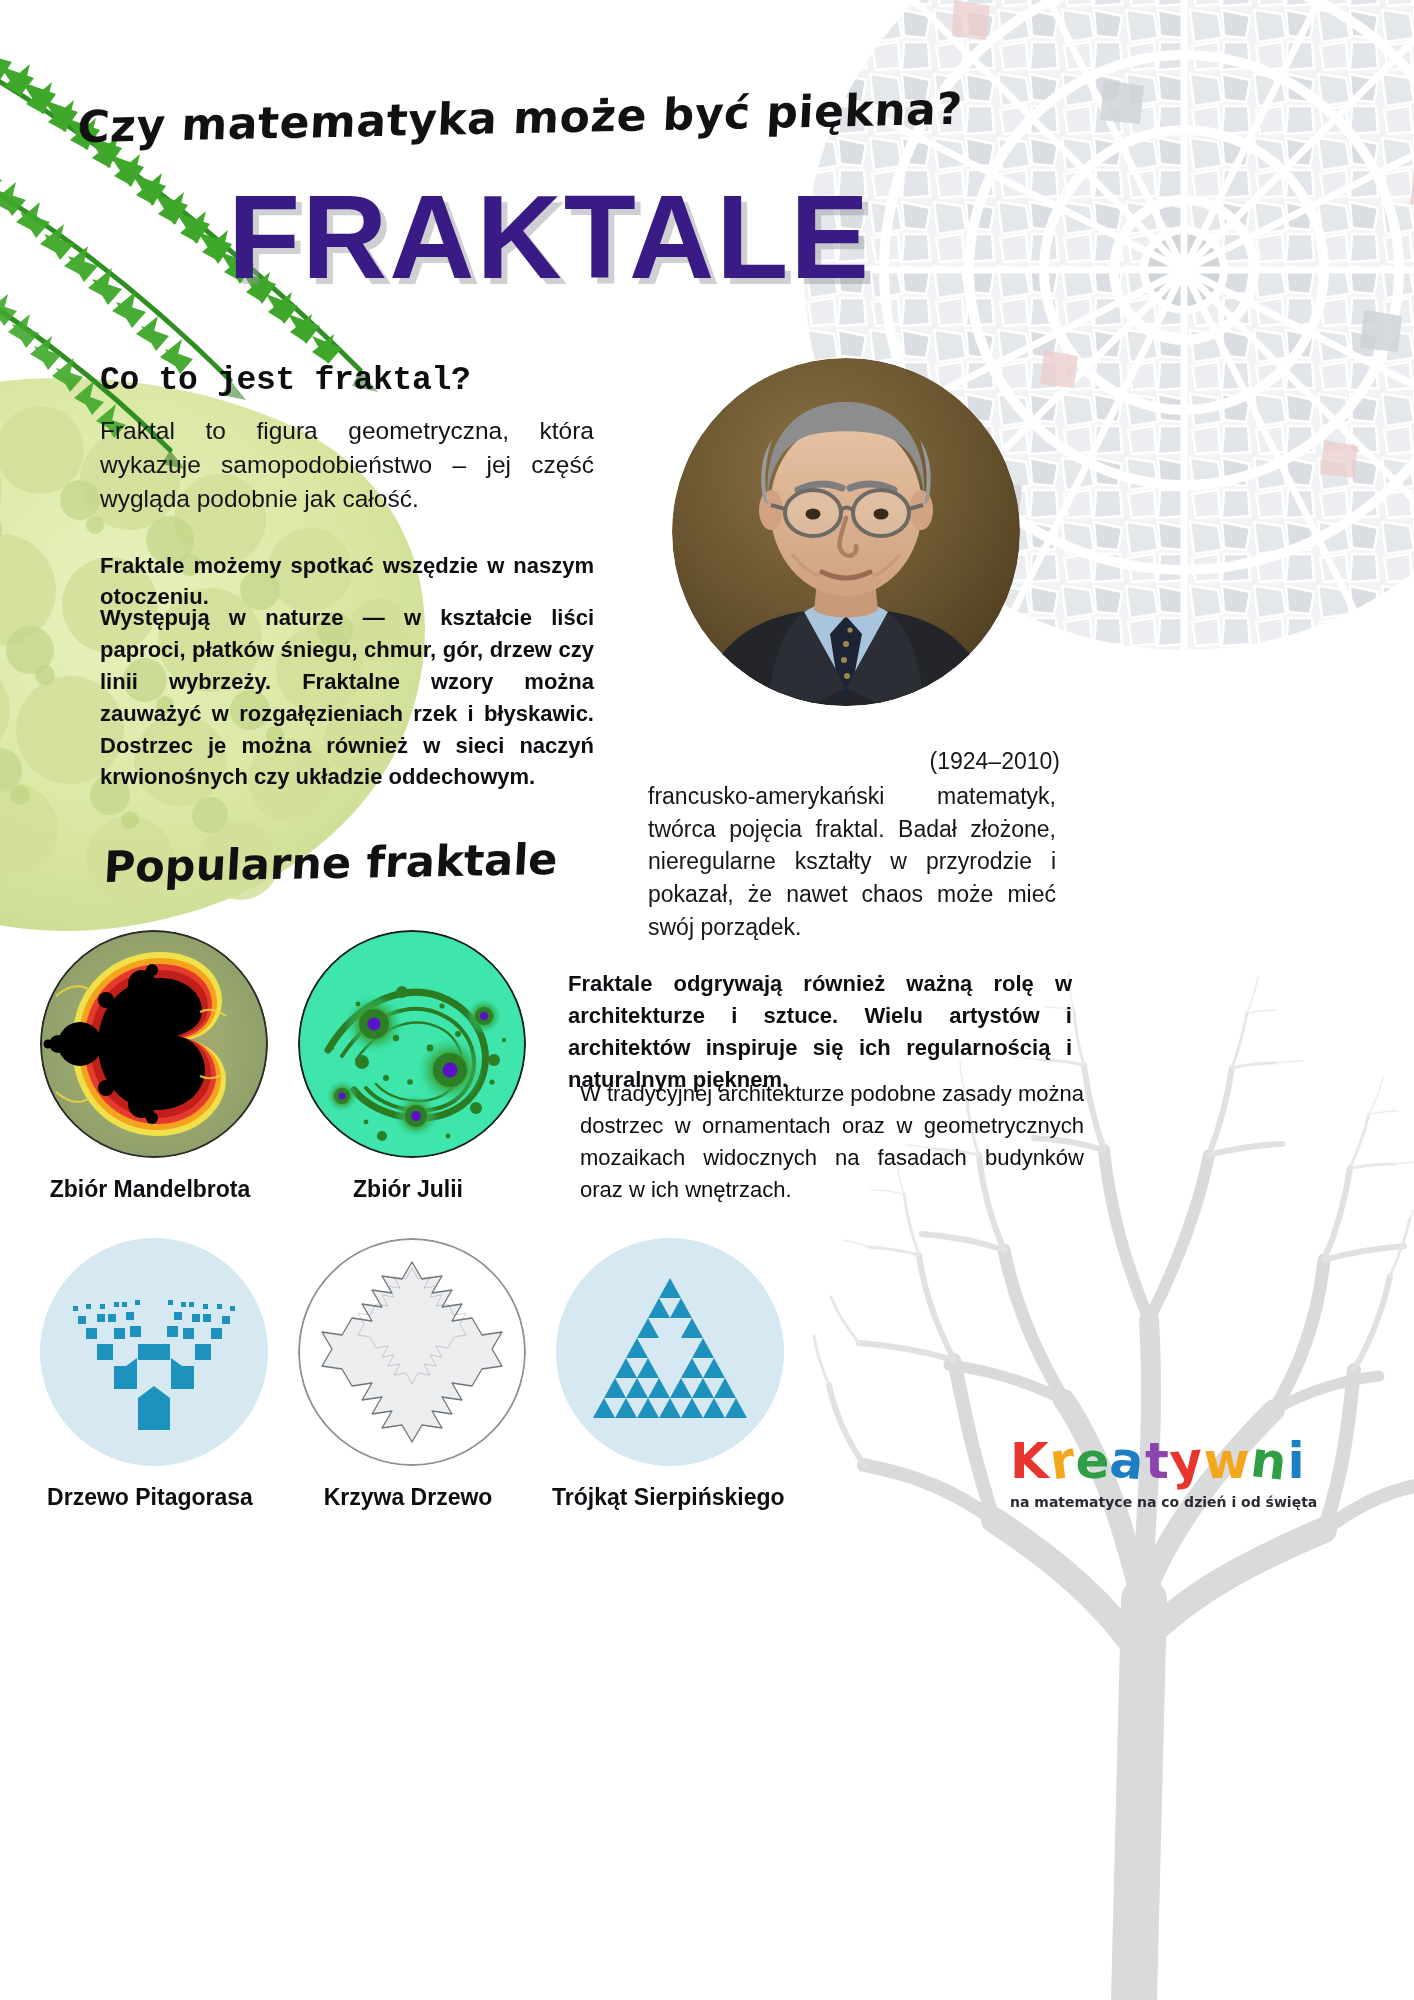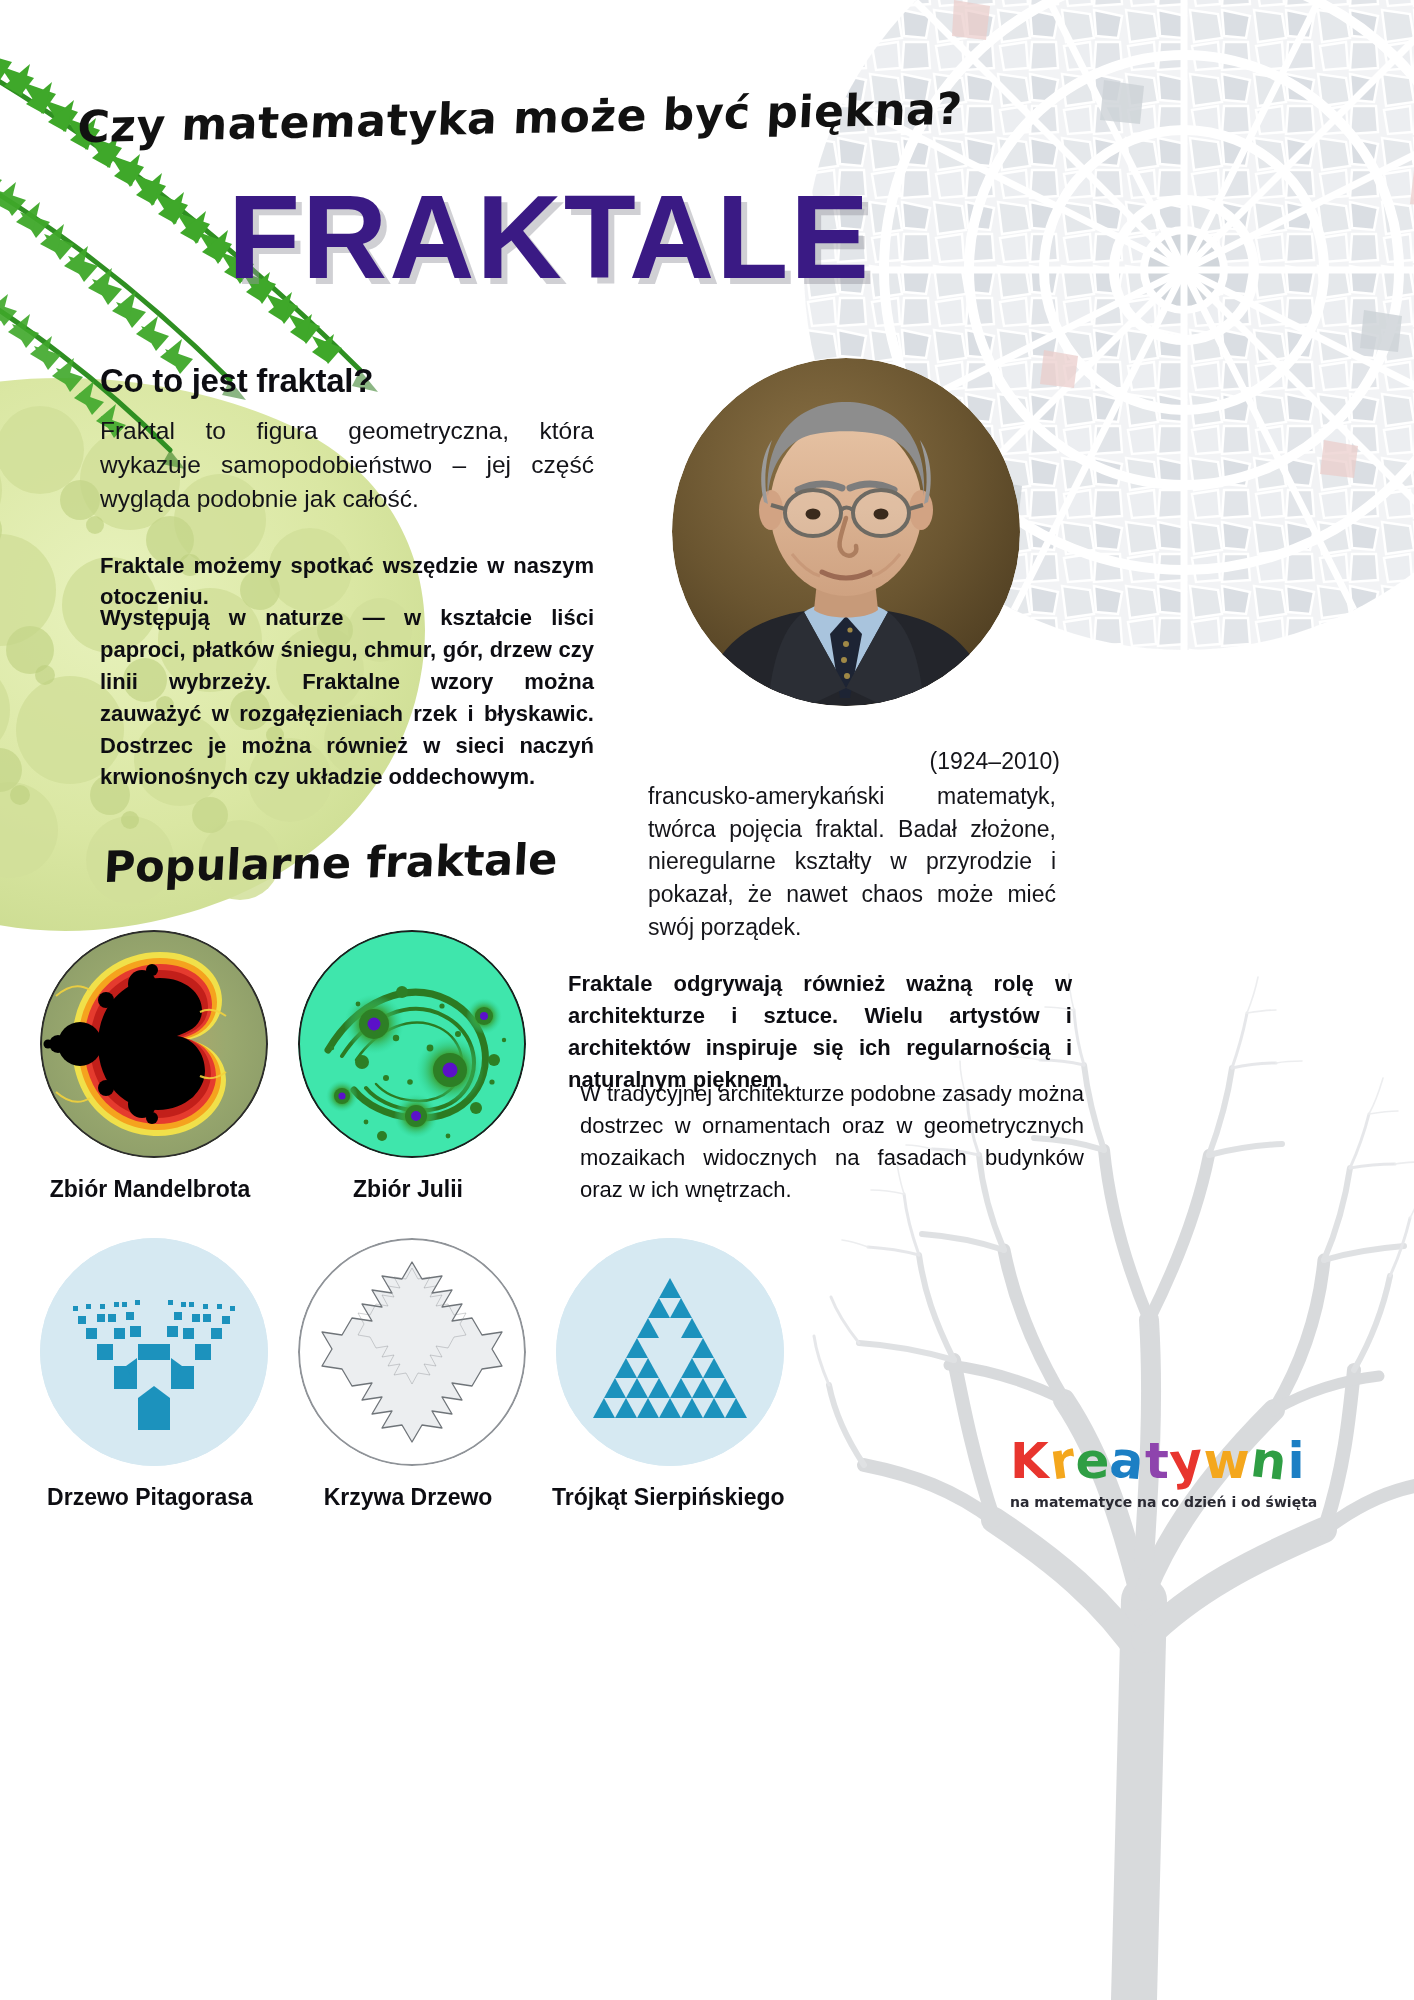--- a/index.html
+++ b/index.html
@@ -90,21 +90,21 @@
     color: #3a1a84;
     letter-spacing: 2px;
     line-height: 1;
     text-shadow: 6px 6px 0 rgba(150,150,160,0.45);
     white-space: nowrap;
   }
 
   
   .sec-heading {
     position: absolute;
-    font-family: Liberation Sans, sans-serif;
+    font-family: Liberation Mono, monospace;
     font-weight: 700;
     color: #0d0d12;
   }
   #h-what {
     left: 100px;
     top: 362px;
     font-size: 33px;
     letter-spacing: -0.3px;
   }
 

